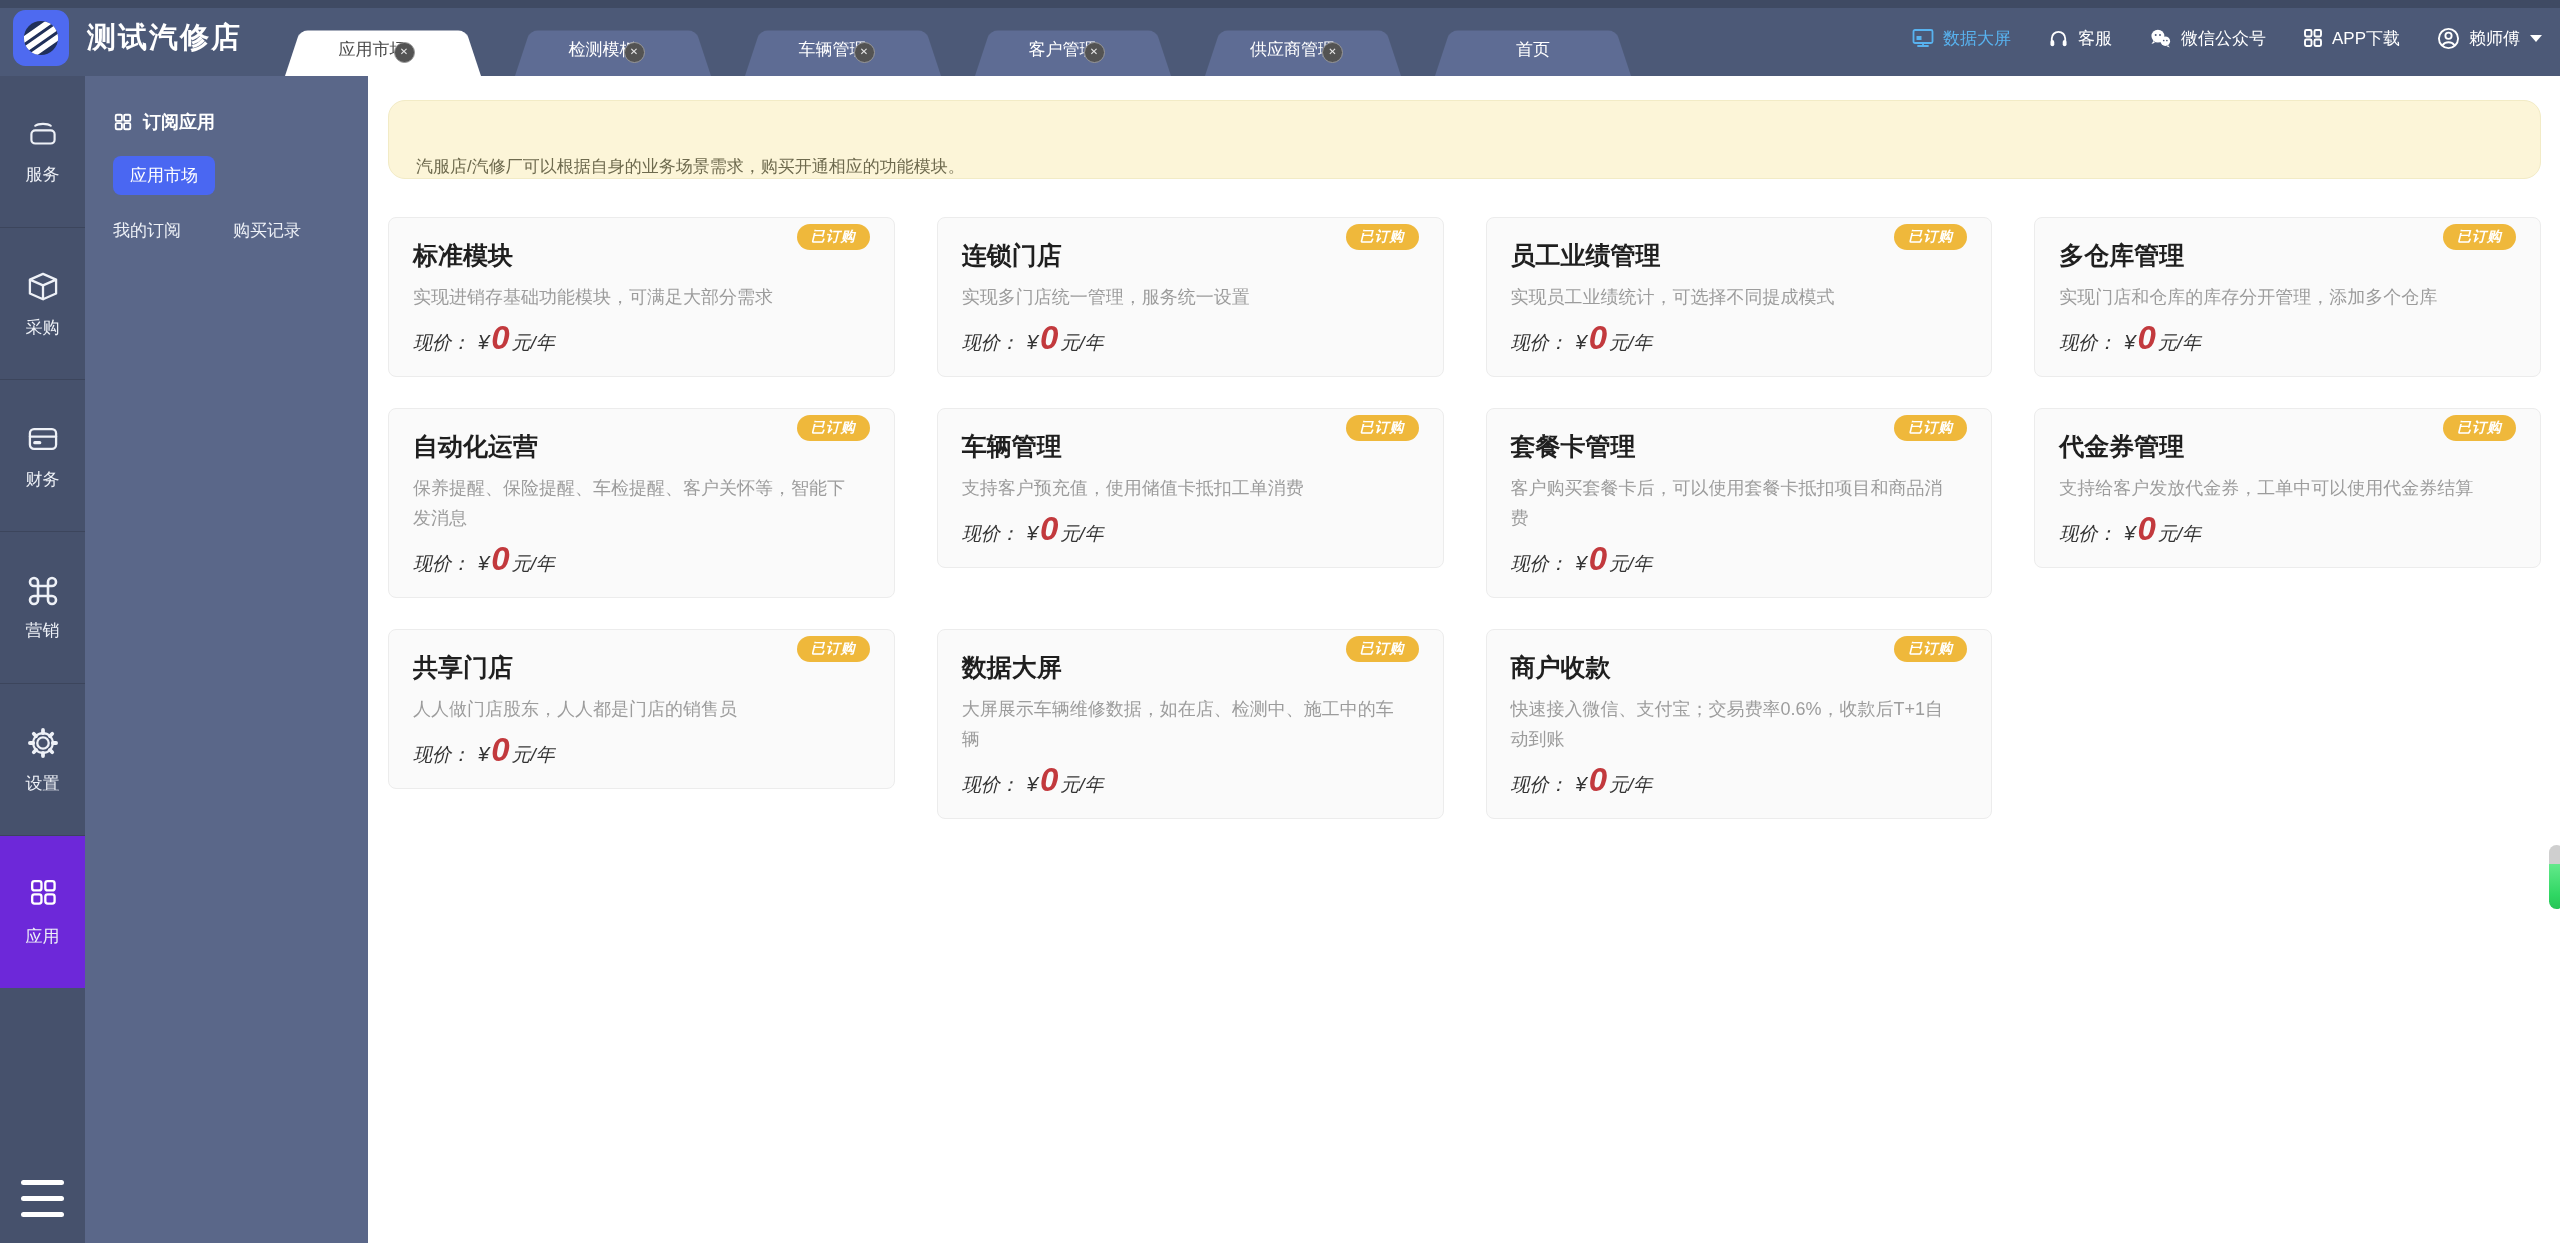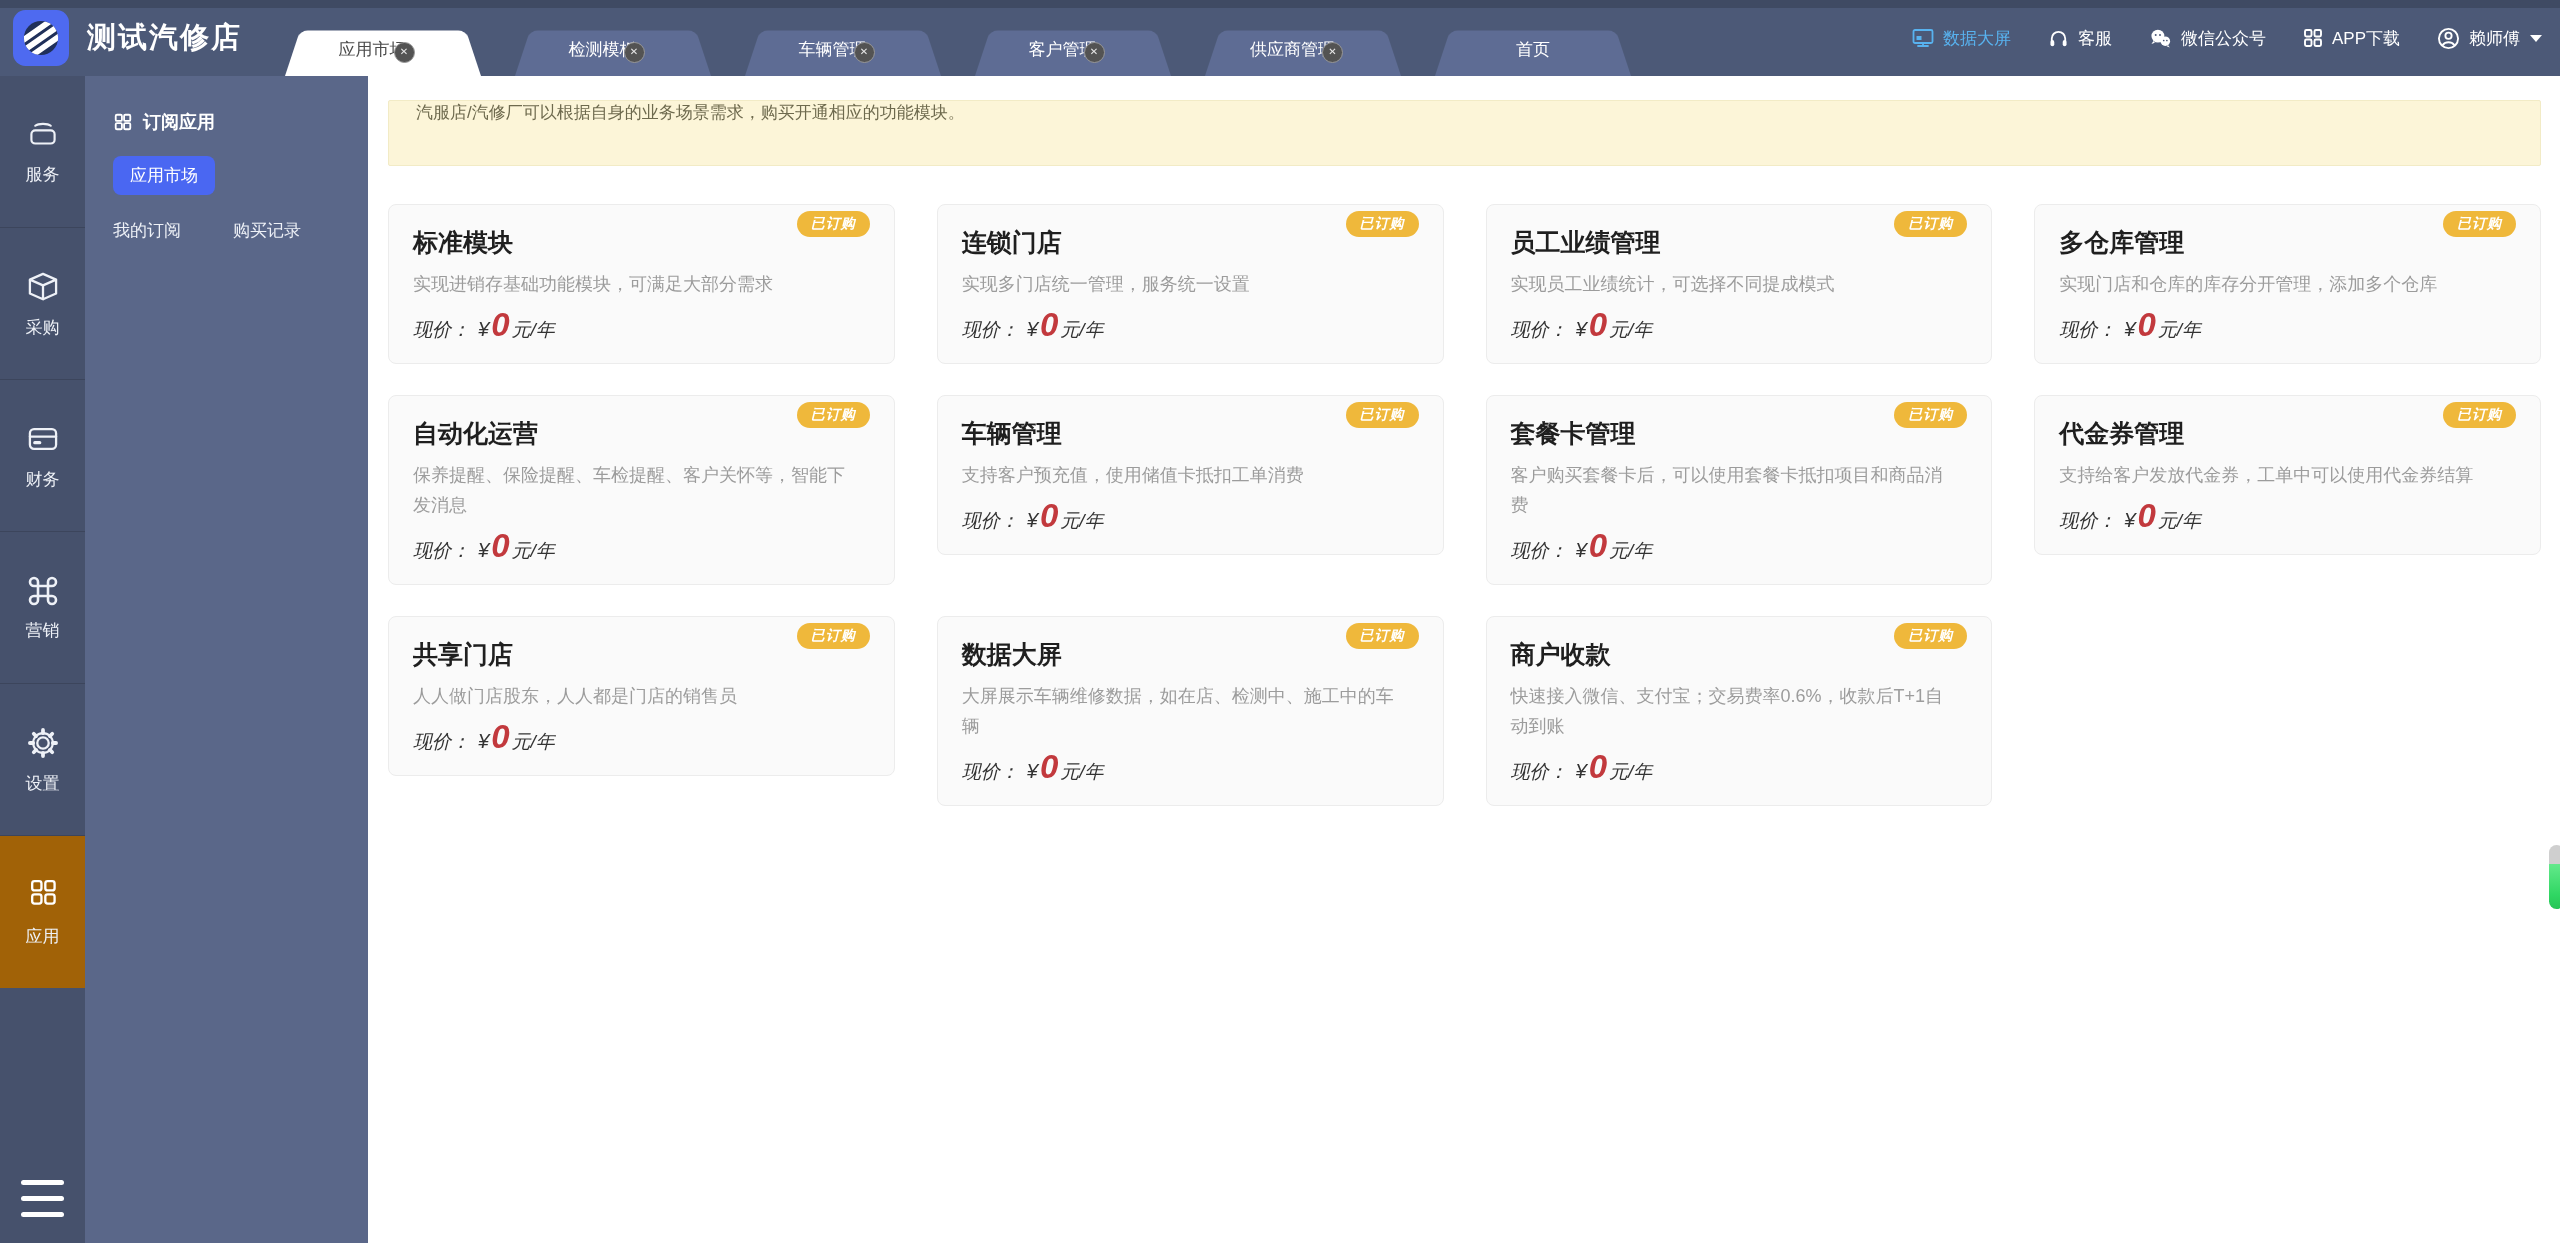--- a/index.html
+++ b/index.html
@@ -30,34 +30,34 @@
   .h-action.accent { color:#58b2ef; }
   .caret-down { width:0; height:0; border-left:6px solid transparent; border-right:6px solid transparent; border-top:7px solid #fff; margin-left:2px; }
 
   
   .shell { display:flex; height:1167px; }
 
   .rail { width:85px; background:#46516c; display:flex; flex-direction:column; position:relative; flex:0 0 auto; }
   .rail-item { height:152px; display:flex; flex-direction:column; align-items:center; justify-content:center; gap:11px;
     color:#eef1f7; font-size:17px; border-bottom:1px solid rgba(0,0,0,.14); cursor:pointer; }
   .rail-item svg { display:block; }
-  .rail-item.active { background:#a16207; border-bottom-color:transparent;gap:16px; }
+  .rail-item.active { background:#6d28d9; border-bottom-color:transparent;gap:16px; }
   .rail-burger { position:absolute; bottom:26px; left:0; right:0; display:flex; flex-direction:column; align-items:center; gap:11px; cursor:pointer; }
   .rail-burger i { display:block; width:43px; height:5px; border-radius:3px; background:#fff; }
 
   .side { width:283px; background:#5a6789; padding:34px 18px 0 22px; flex:0 0 auto; }
   .side-head { display:flex; align-items:center; gap:10px; color:#fff; font-size:18px; font-weight:bold; margin-left:6px; }
   .side-pill { display:inline-block; background:#4a67f2; color:#fff; font-size:17px; padding:8px 17px; border-radius:8px; margin:22px 0 0 6px; cursor:pointer; }
   .side-row { display:flex; gap:52px; margin:24px 0 0 6px; }
   .side-link { color:#eef1f7; font-size:17px; cursor:pointer; }
 
   
   .main { flex:1; background:#fff; padding:24px 19px 0 20px; overflow:hidden; }
-  .notice { height:66px; background:#fcf5d8; border:1px solid #f2ebc6; border-radius:2px;
-    display:flex; align-items:flex-start; padding:0 27px; color:#6e6a4e; font-size:17px; }
+  .notice { height:79px; background:#fcf5d8; border:1px solid #f2ebc6; border-radius:17px;
+    display:flex; align-items:flex-end; padding:0 27px; color:#6e6a4e; font-size:17px; }
 
   .cards { margin-top:38px; display:grid; grid-template-columns:repeat(4,1fr); column-gap:42px; row-gap:31px; align-items:start; }
   .card { position:relative; background:#fafafa; border:1px solid #ececec; border-radius:8px; padding:17px 24px 20px; cursor:pointer; }
   .badge { position:absolute; top:6px; right:24px; background:#efb83b; color:#fff; font-size:14px; font-weight:bold;
     font-style:italic; padding:4px 14px; border-radius:13px; letter-spacing:1px; }
   .card-title { font-size:25px; font-weight:bold; color:#1f1f1f; margin:4px 0 10px; }
   .card-desc { font-size:18px; color:#9c9c9c; line-height:30px; padding-right:10px; }
   .price { margin-top:9px; display:flex; align-items:baseline;font-style:italic; }
   .p-label { font-size:19px; color:#333; }
   .p-cur { font-size:20px; color:#333; margin-left:8px; }

